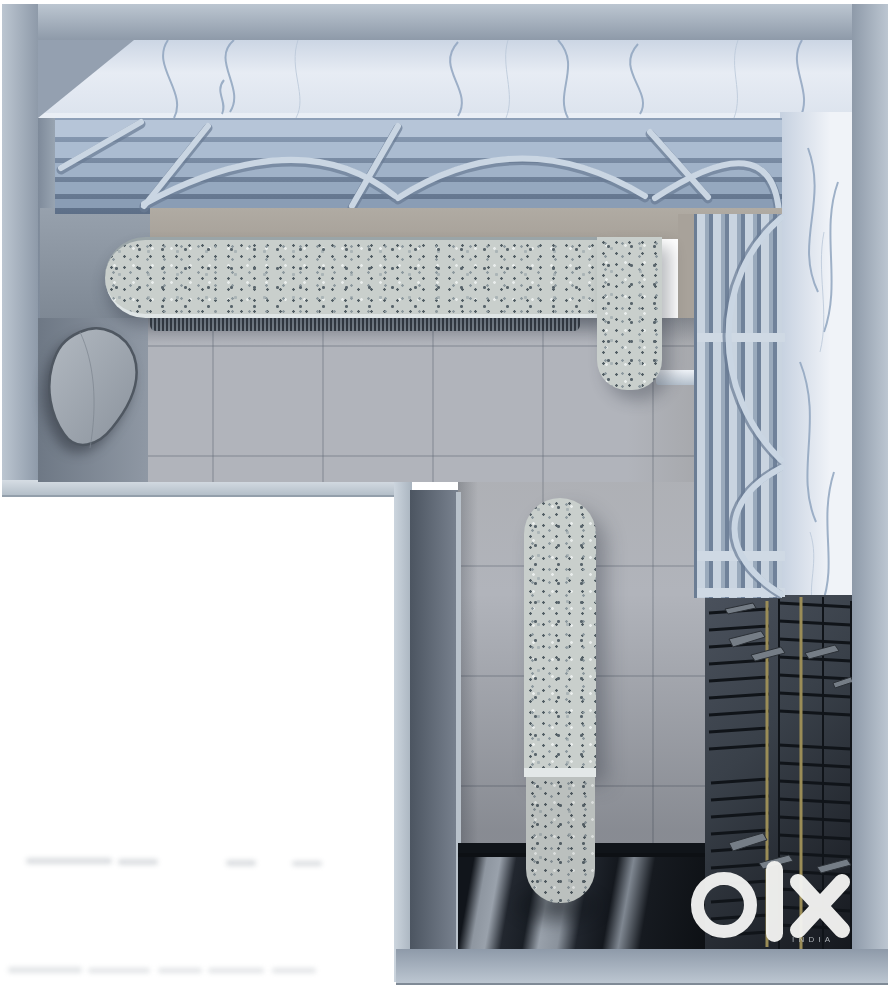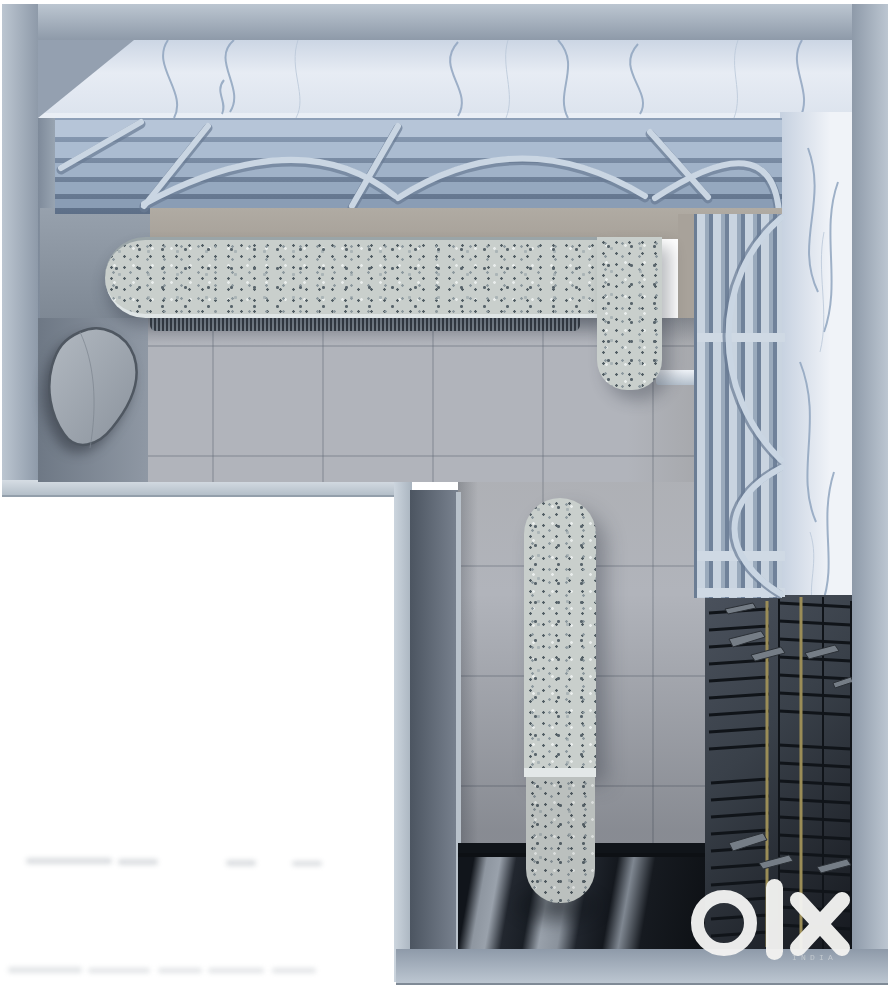--- a/index.html
+++ b/index.html
@@ -80,21 +80,21 @@
   .fringe{left:150px;top:314px;width:430px;height:17px;border-radius:0 0 6px 6px;
     background:repeating-linear-gradient(90deg,var(--c-fringe_dark) 0 2px,var(--c-fringe_light) 2px 4px);}
 
   .vtop{left:524px;top:498px;width:72px;height:274px;border-radius:36px 36px 0 0;box-shadow:10px 12px 20px rgba(40,46,56,.35);}
   .vstep{left:524px;top:768px;width:72px;height:9px;background:#e3e8e8;}
   .vside{left:526px;top:777px;width:69px;height:126px;border-radius:0 0 34px 34px;filter:brightness(.93) saturate(.95);}
   .vshadow{left:506px;top:880px;width:104px;height:52px;border-radius:50%;
     background:radial-gradient(ellipse at center,rgba(8,12,16,.55),rgba(8,12,16,0) 70%);filter:blur(4px);}
 
   
-  .logo{left:688px;top:876px;width:170px;height:92px;opacity:.96;font-family:Liberation Mono, monospace;}
+  .logo{left:688px;top:858px;width:170px;height:92px;opacity:.96;}
   .logo-o{left:3px;top:14px;width:66px;height:66px;border:13px solid var(--c-logo);border-radius:50%;}
   .logo-bar{left:78px;top:3px;width:17px;height:81px;border-radius:9px;background:var(--c-logo);}
   .logo-x{left:98px;top:16px;width:66px;height:64px;}
   .logo-india{left:104px;top:77px;font-size:8px;letter-spacing:4.2px;color:var(--c-logo_sub);opacity:.85;}
 
   .smudge{background:#98a0a9;filter:blur(2.5px);opacity:.35;border-radius:3px;}
   .smudge.l2{opacity:.28;}
 </style>
 </head>
 <body>

